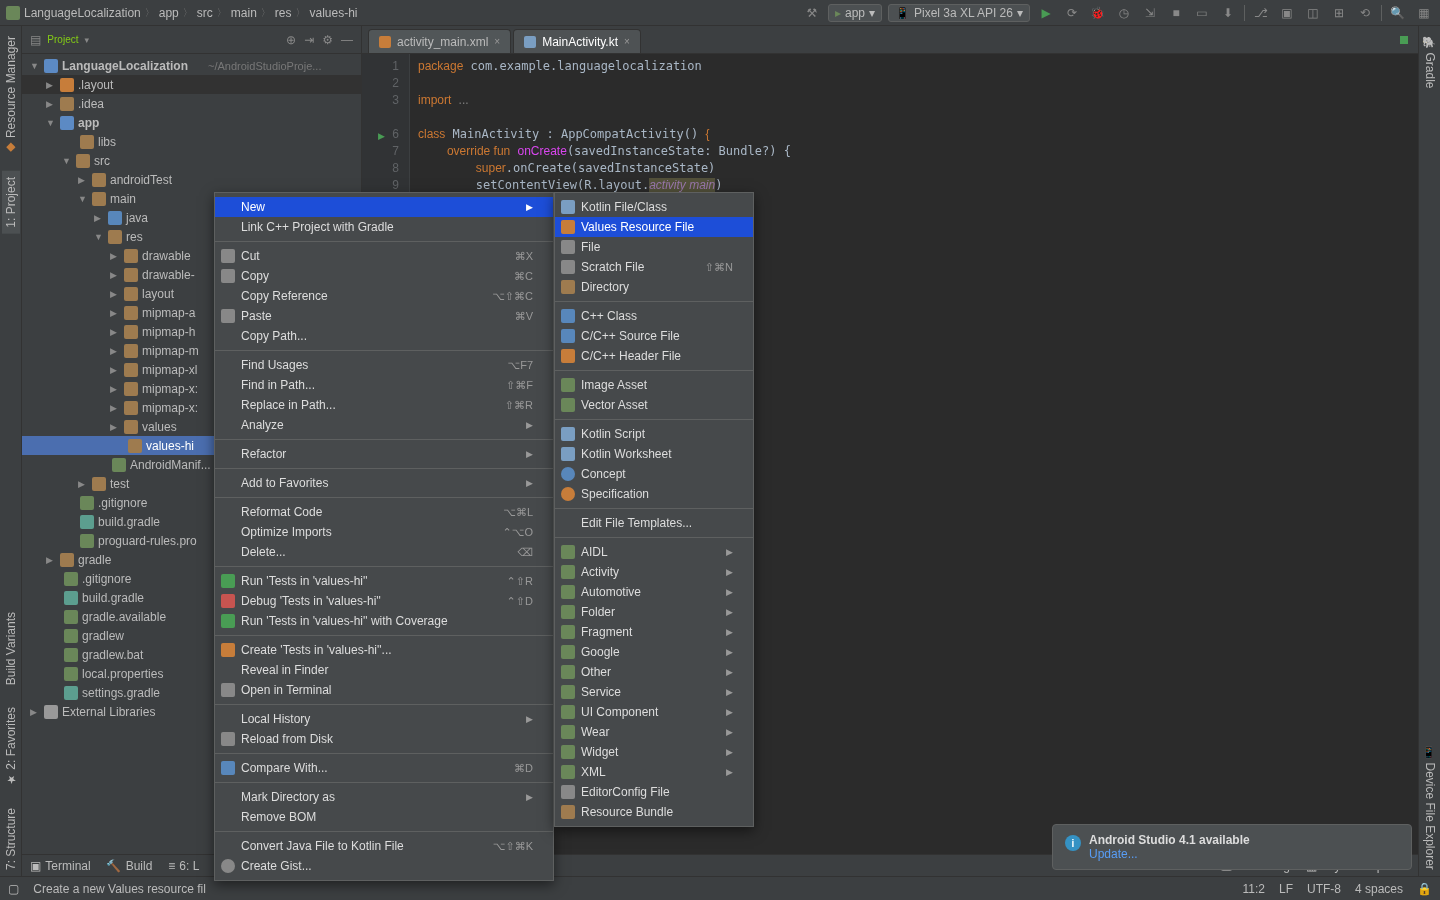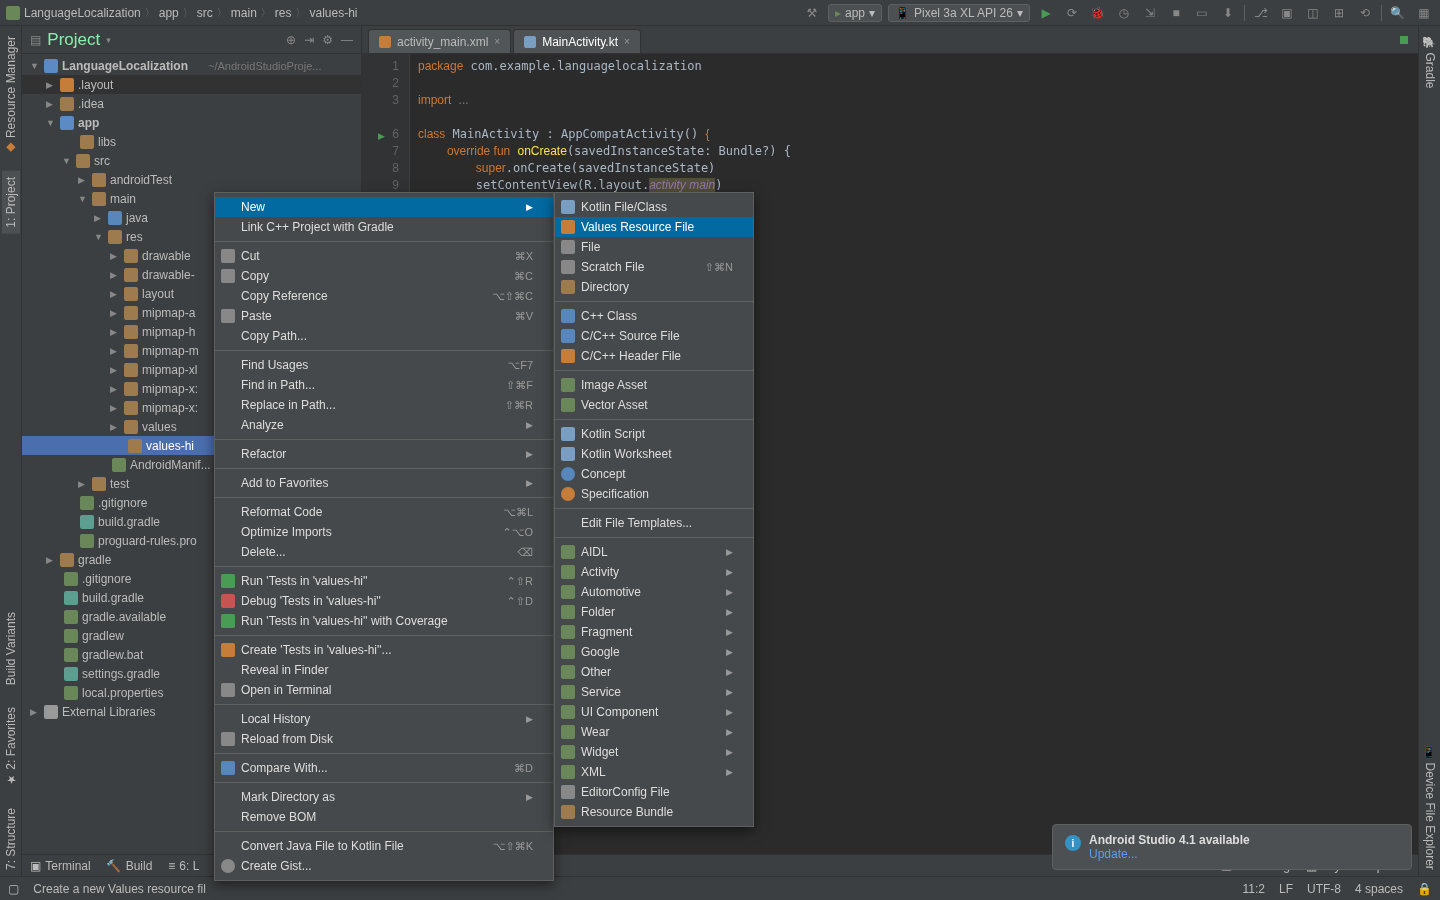--- a/index.html
+++ b/index.html
@@ -13,21 +13,21 @@
 .run-dropdown{background:#4c5052;border:1px solid #5e6060;border-radius:3px;padding:1px 6px;display:flex;align-items:center;gap:4px;color:#bbb;font-size:11px}
 .device-dropdown{background:#4c5052;border:1px solid #5e6060;border-radius:3px;padding:1px 6px;display:flex;align-items:center;gap:4px;color:#bbb;font-size:11px}
 
 .main-layout{display:flex;height:calc(100% - 26px - 24px)}
 .left-tool{width:22px;background:#3c3f41;border-right:1px solid #323232;display:flex;flex-direction:column;align-items:center;padding-top:4px;gap:10px}
 .left-tool-tab{writing-mode:vertical-rl;transform:rotate(180deg);padding:6px 2px;color:#bbb;font-size:11px;cursor:pointer}
 .left-tool-tab.active{background:#4c5052}
 
 .proj-panel{width:340px;background:#3c3f41;border-right:1px solid #323232;display:flex;flex-direction:column}
 .proj-header{height:28px;border-bottom:1px solid #323232;display:flex;align-items:center;padding:0 8px;gap:6px}
-.proj-header-title{color:#86efac;font-size:17px}
+.proj-header-title{color:#84cc16;font-size:10px}
 .proj-header-icons{margin-left:auto;display:flex;gap:8px}
 .ph-icon{color:#888;cursor:pointer;font-size:12px}
 .tree{flex:1;overflow:auto;padding-top:2px}
 .tree-row{height:19px;display:flex;align-items:center;padding-left:8px;color:#bbb;font-size:12px;cursor:pointer;white-space:nowrap}
 .tree-row.sel{background:#4b6eaf;color:#fff}
 .tree-row.hl{background:#323232}
 .arrow{width:10px;color:#888;font-size:9px}
 .tr-icon{width:14px;height:14px;margin:0 4px;border-radius:2px;flex-shrink:0}
 .ico-folder{background:#9e7b4f}
 .ico-module{background:#5c8ac4}
@@ -47,36 +47,36 @@
 .ed-tab.active .ed-tab-ico{background:#7a9ec2}
 .ed-close{color:#999;font-size:10px}
 .ed-mini{width:28px;height:100%;margin-left:auto;display:flex;align-items:center;justify-content:center;color:#888}
 
 .code-area{flex:1;display:flex;overflow:hidden}
 .gutter{width:48px;background:#313335;border-right:1px solid #3c3f41;padding-top:4px;text-align:right;color:#606366;font-family:'Menlo',monospace;font-size:12px;line-height:17px}
 .gutter div{padding-right:10px;position:relative}
 .run-ico{position:absolute;left:16px;top:2px;color:#499c54;font-size:9px}
 .code{flex:1;padding:4px 0 0 8px;font-family:'Menlo',monospace;font-size:12px;line-height:17px;color:#a9b7c6;white-space:pre}
 .kw{color:#cc7832}
-.fn{color:#fde047}
+.fn{color:#d946ef}
 .com{color:#808080}
 .it{font-style:italic;color:#9876aa}
 .warn{background:#52503a}
 
 .right-tool{width:22px;background:#3c3f41;border-left:1px solid #323232;display:flex;flex-direction:column;align-items:center;padding-top:4px;gap:10px}
 .right-tool-tab{writing-mode:vertical-rl;padding:6px 2px;color:#bbb;font-size:11px;cursor:pointer}
 
 .status-bar{height:24px;background:#3c3f41;border-top:1px solid #323232;display:flex;align-items:center;padding:0 8px;color:#bbb;font-size:11px}
 .status-left{display:flex;gap:14px;align-items:center}
 .status-right{margin-left:auto;display:flex;gap:14px;align-items:center}
 .sb-item{cursor:pointer}
 
 .ctx-menu{position:absolute;background:#46494b;border:1px solid #5e6060;box-shadow:0 4px 12px rgba(0,0,0,.5);z-index:100;padding:4px 0}
 .ctx-item{height:20px;display:flex;align-items:center;padding:0 20px 0 26px;color:#ddd;font-size:12px;cursor:pointer;position:relative;white-space:nowrap}
-.ctx-item:hover,.ctx-item.hov{background:#0369a1;color:#fff}
+.ctx-item:hover,.ctx-item.hov{background:#1d4ed8;color:#fff}
 .ctx-item .sc{margin-left:auto;color:#999;font-size:11px;padding-left:24px}
 .ctx-item .sub{margin-left:auto;color:#999;font-size:9px;padding-left:24px}
 .ctx-item.hov .sub{color:#fff}
 .ctx-sep{height:1px;background:#5e6060;margin:4px 0}
 .ctx-ico{position:absolute;left:6px;width:14px;height:14px;border-radius:2px}
 
 .notif{position:absolute;right:28px;bottom:30px;width:360px;background:#4c5052;border:1px solid #5e6060;border-radius:4px;padding:8px 12px;display:flex;gap:8px;z-index:50}
 .notif-ico{width:16px;height:16px;background:#3592c4;border-radius:50%;flex-shrink:0;margin-top:2px;display:flex;align-items:center;justify-content:center;color:#fff;font-size:10px;font-weight:bold}
 .notif-title{color:#ddd;font-size:12px;font-weight:bold}
 .notif-link{color:#589df6;font-size:12px;cursor:pointer}
@@ -313,26 +313,26 @@
         </div>
       <div class="tree-row" style="padding-left:38px">
           <span class="tr-icon ico-file"></span>
           <span>gradlew</span>
         </div>
       <div class="tree-row" style="padding-left:38px">
           <span class="tr-icon ico-file"></span>
           <span>gradlew.bat</span>
         </div>
       <div class="tree-row" style="padding-left:38px">
+          <span class="tr-icon ico-file"></span>
+          <span>local.properties</span>
+        </div>
+      <div class="tree-row" style="padding-left:38px">
           <span class="tr-icon ico-gradle"></span>
           <span>settings.gradle</span>
-        </div>
-      <div class="tree-row" style="padding-left:38px">
-          <span class="tr-icon ico-file"></span>
-          <span>local.properties</span>
         </div>
       <div class="tree-row" style="padding-left:8px">
           <span class="arrow">▶</span>
           <span class="tr-icon ico-lib"></span>
           <span>External Libraries</span>
         </div>
     </div>
   </div>
 
   <div class="editor-area">

